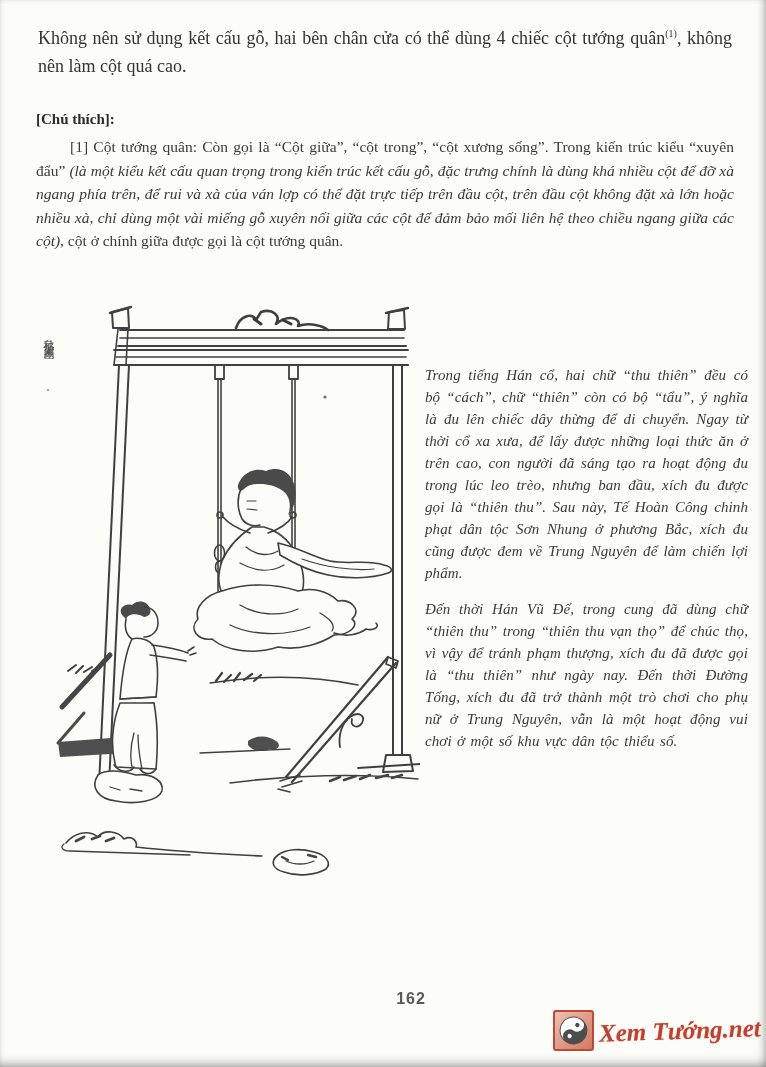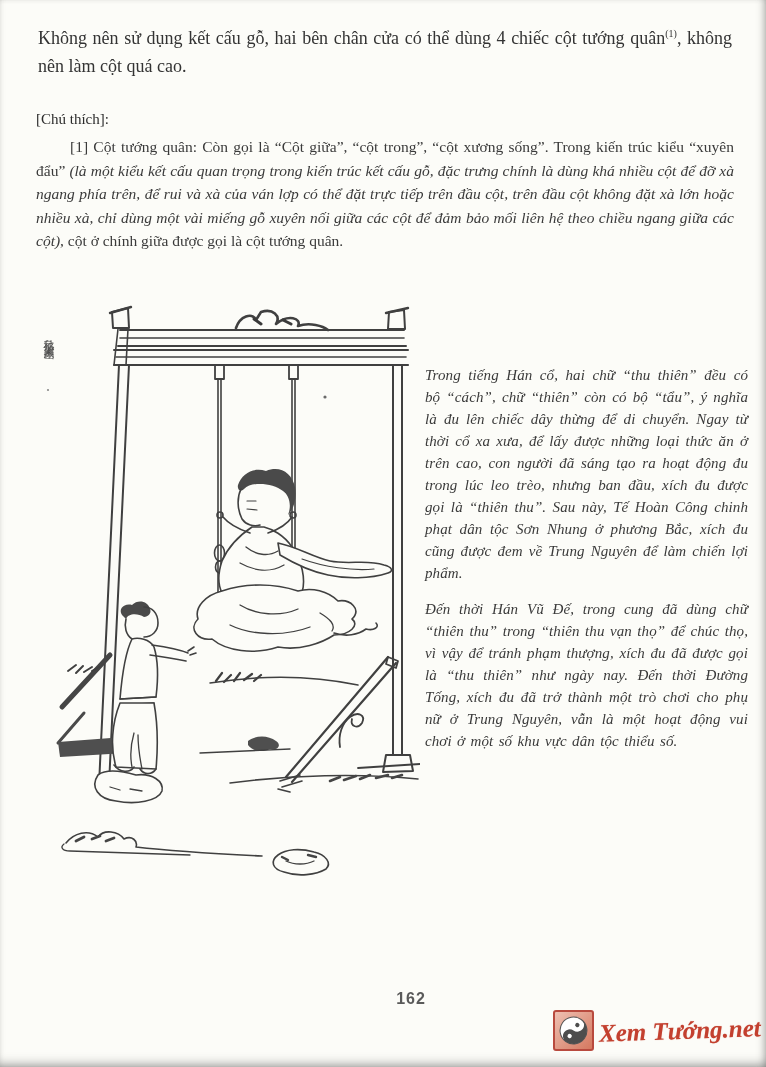--- a/index.html
+++ b/index.html
@@ -13,21 +13,21 @@
       inset 3px 0 6px -5px rgba(60,60,60,.18),
       inset 0 3px 6px -5px rgba(60,60,60,.15);
   }
   .intro{
     position:absolute;left:38px;top:24px;width:694px;margin:0;
     font-size:18px;line-height:28px;text-align:justify;color:#333;
   }
   .intro sup{font-size:10px;line-height:0;}
   .notes-heading{
     position:absolute;left:36px;top:111px;margin:0;
-    font-size:15px;font-weight:normal;color:#2b2b2b;
+    font-size:15px;font-weight:bold;color:#2b2b2b;
   }
   .note{
     position:absolute;left:36px;top:135px;width:698px;margin:0;
     font-size:15.5px;line-height:23.5px;text-align:justify;color:#3a3a3a;
     text-indent:34px;
   }
   .note .ital{font-style:italic;}
   .figure{position:absolute;left:40px;top:295px;width:380px;height:592px;}
   .figure svg{position:absolute;left:0;top:0;}
   .vcaption{

